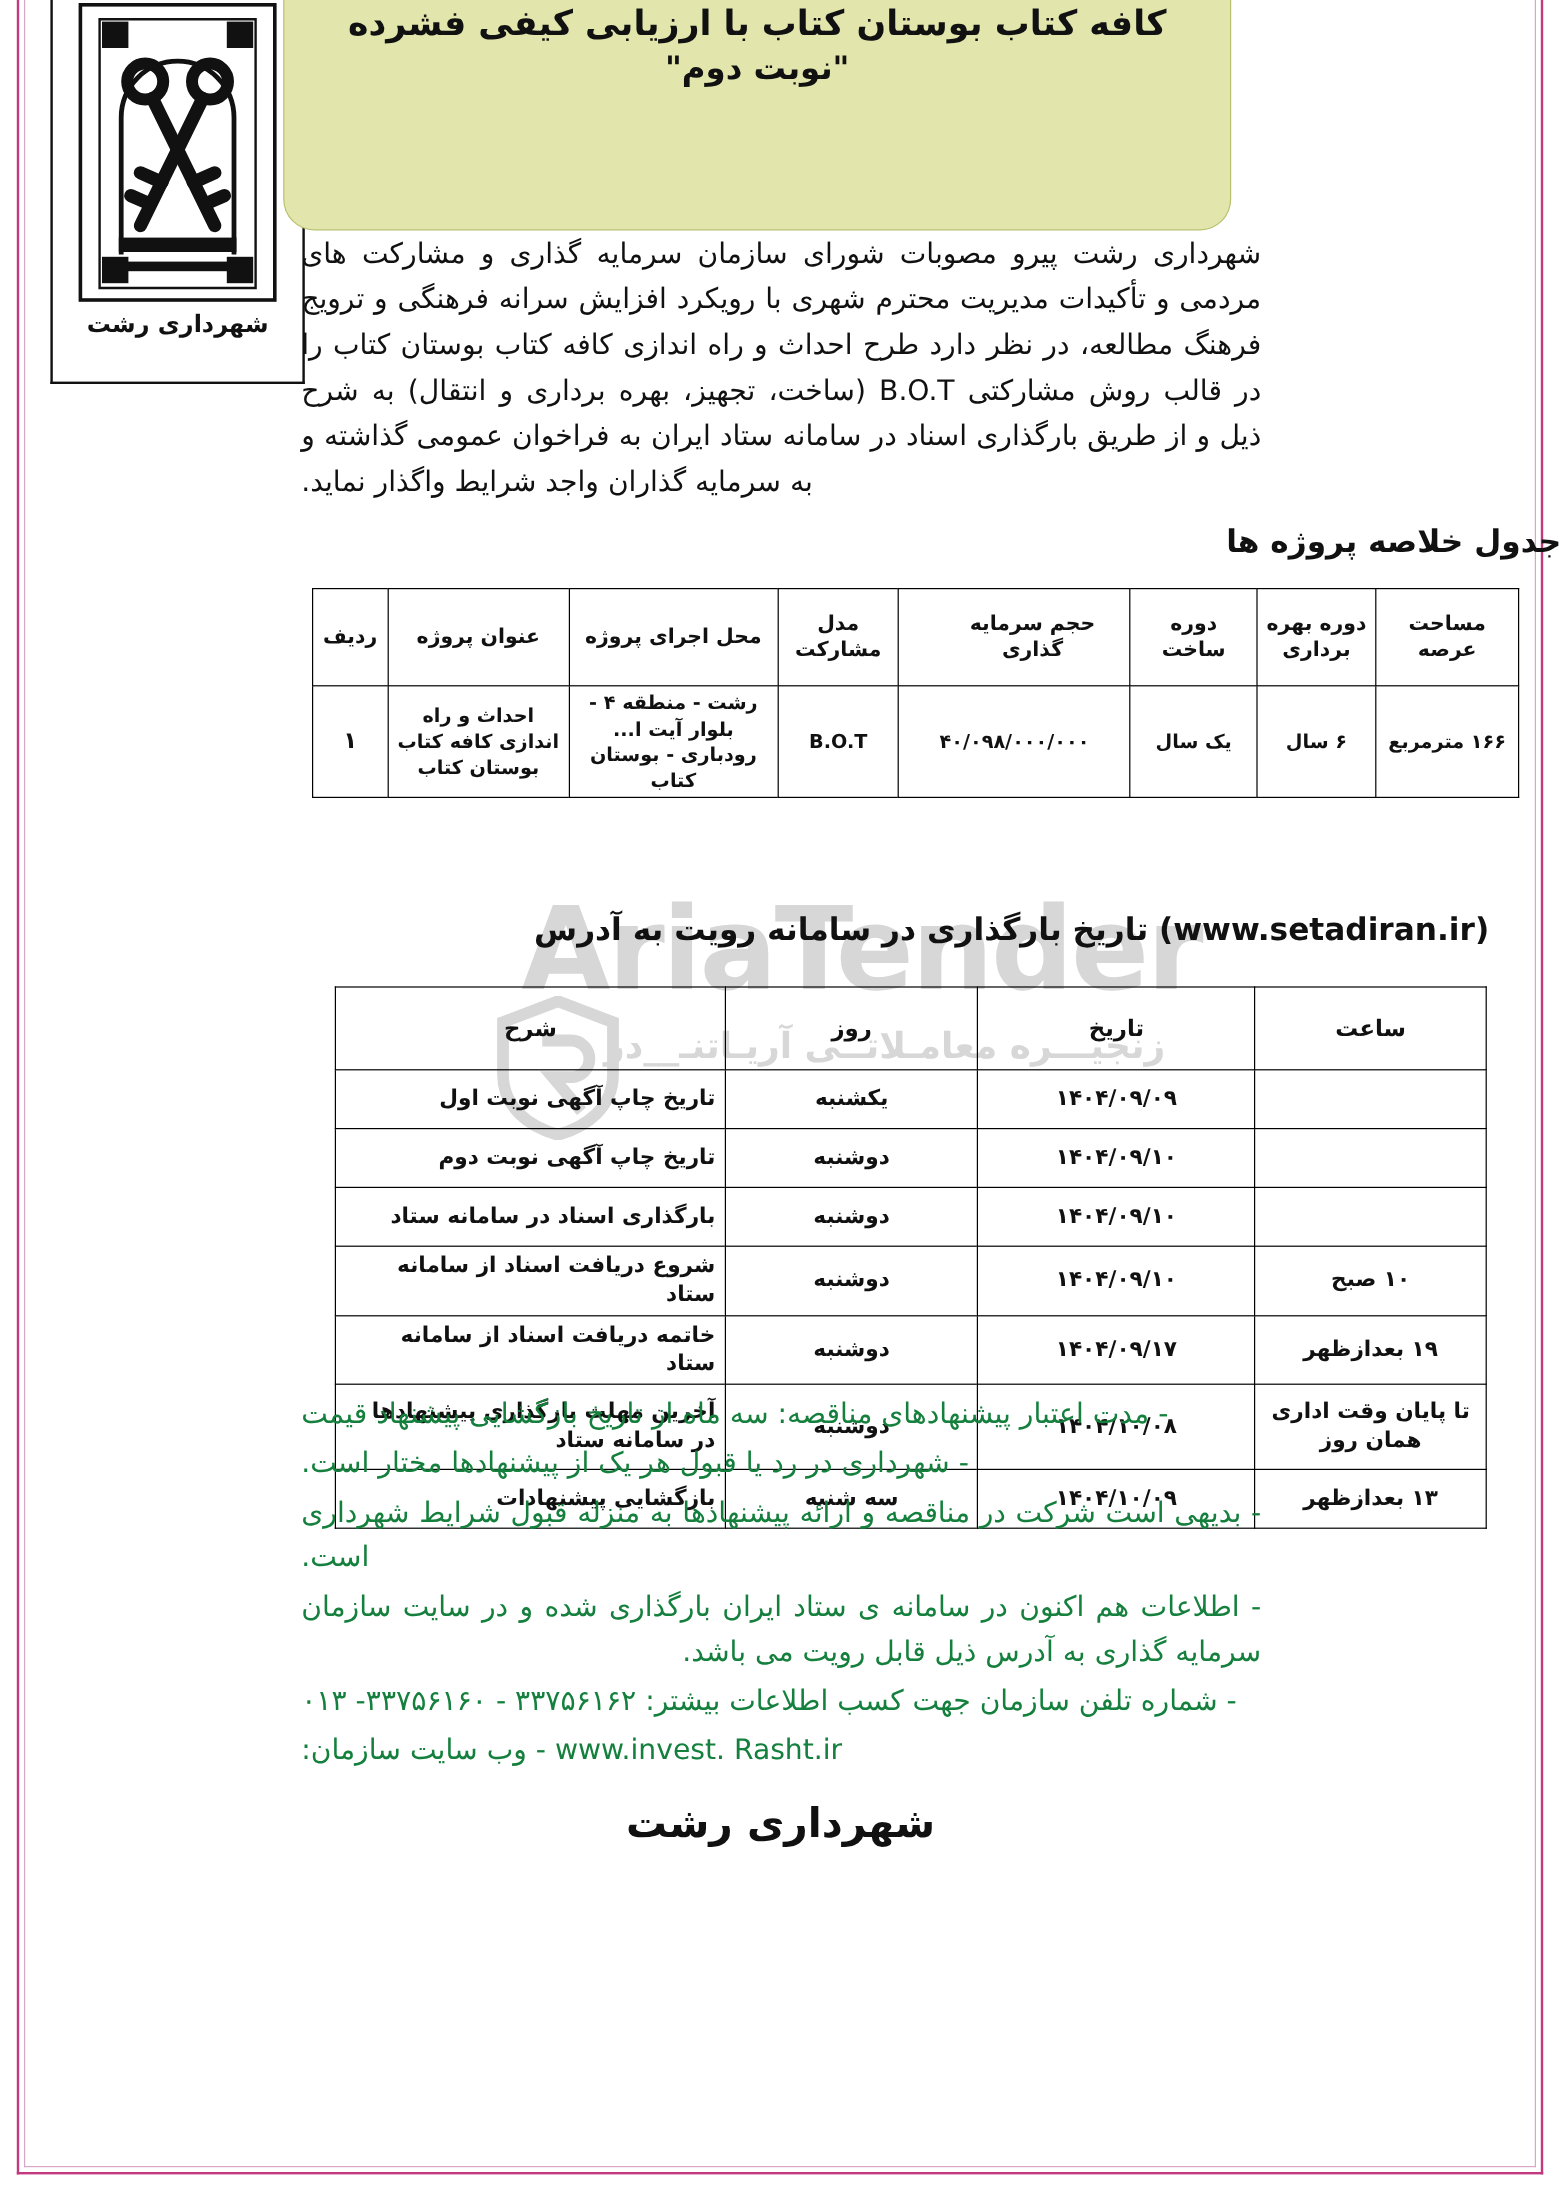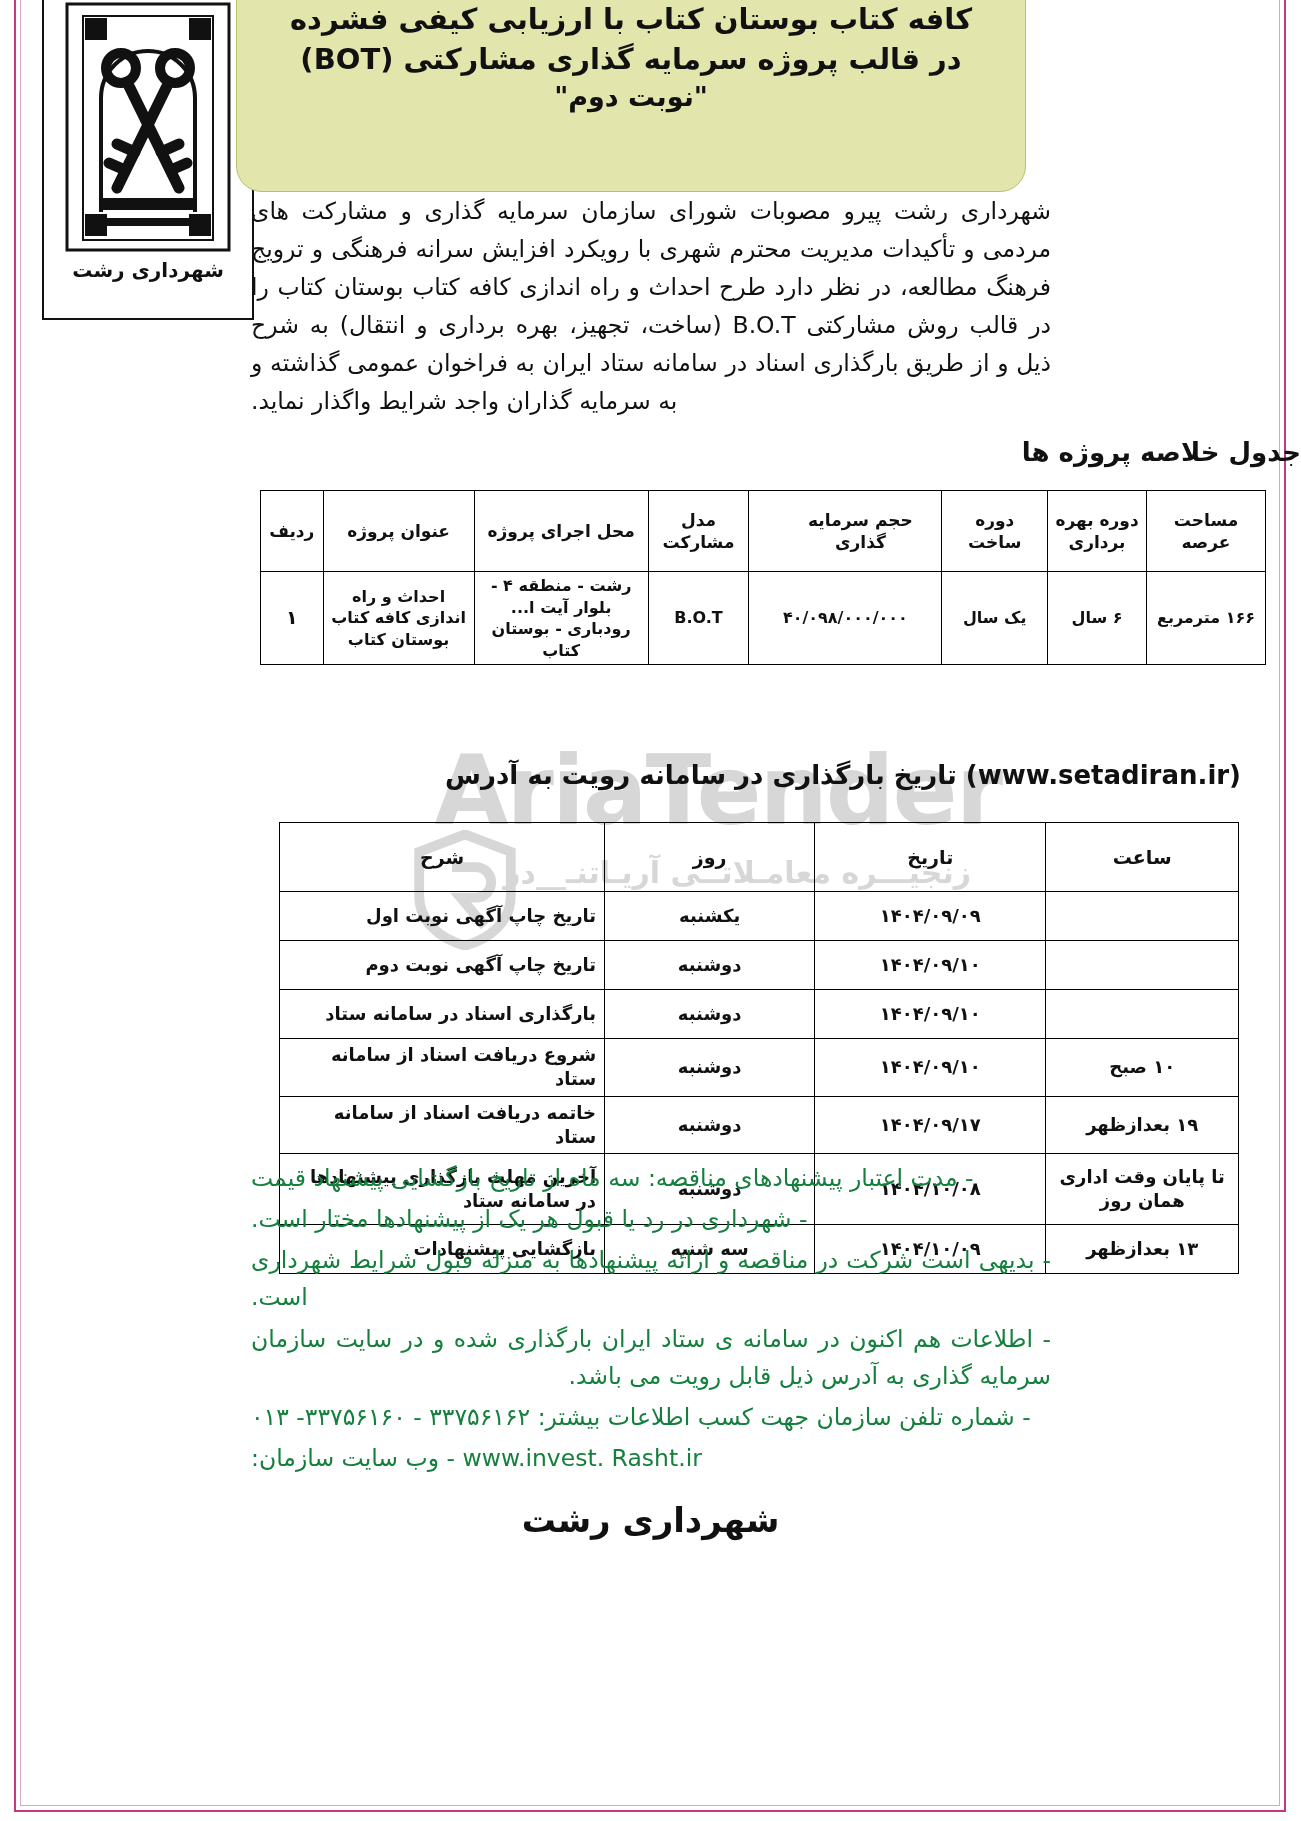--- a/index.html
+++ b/index.html
@@ -311,21 +311,20 @@
         <rect x="36" y="196" width="98" height="12" fill="#111"></rect>
         <rect x="32" y="216" width="106" height="8" fill="#111"></rect>
       </svg>
     </div>
     <div class="logo-label">شهرداری رشت</div>
   </div>
 
   <div class="title-banner">
     <div class="title-line">مناقصه عمومی احداث و راه اندازی</div>
     <div class="title-line">کافه کتاب بوستان کتاب با ارزیابی کیفی فشرده</div>
-    <div class="title-line">در قالب پروژه سرمایه گذاری مشارکتی (BOT)</div>
     <div class="title-line small">"نوبت دوم"</div>
   </div>
 
   <div class="intro">
     <span>شهرداری رشت پیرو مصوبات شورای سازمان سرمایه گذاری و مشارکت های مردمی و تأکیدات مدیریت محترم شهری با رویکرد افزایش سرانه فرهنگی و ترویج فرهنگ مطالعه، در نظر دارد طرح احداث و راه اندازی کافه کتاب بوستان کتاب را در قالب روش مشارکتی </span><span class="ltr">B.O.T</span><span> (ساخت، تجهیز، بهره برداری و انتقال) به شرح ذیل و از طریق بارگذاری اسناد در سامانه ستاد ایران به فراخوان عمومی گذاشته و به سرمایه گذاران واجد شرایط واگذار نماید.</span>
   </div>
 
   <div class="sec-heading" id="projects-heading">جدول خلاصه پروژه ها</div>
 
   <table id="projects-table">

